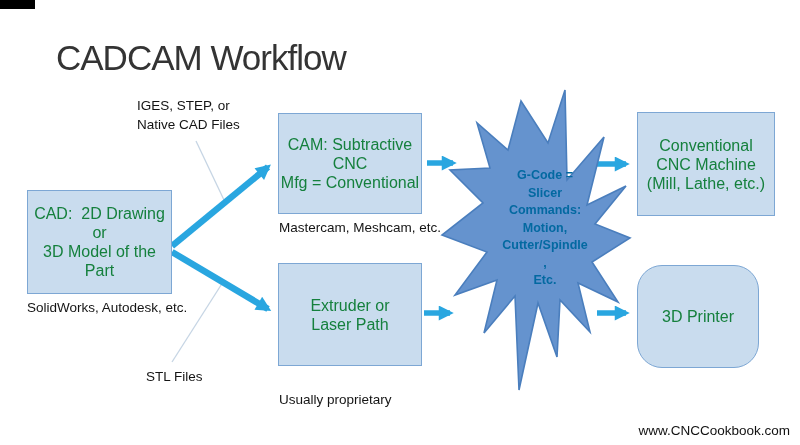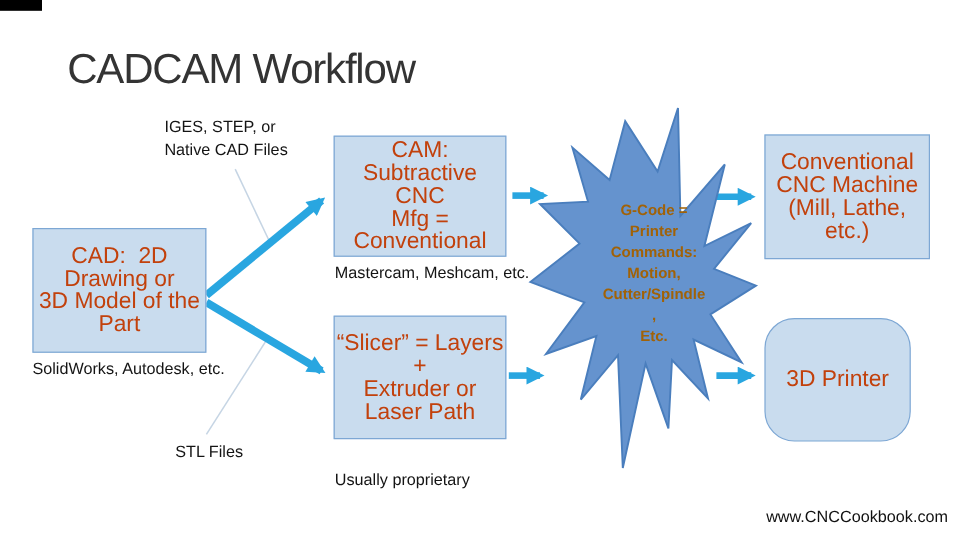--- a/index.html
+++ b/index.html
@@ -11,28 +11,28 @@
   .title{
     position:absolute;left:56px;top:38px;font-size:35px;letter-spacing:-1px;
     color:#343434;font-weight:400;white-space:nowrap;
   }
   .diagram-svg{position:absolute;left:0;top:0;z-index:1;}
   .box{
     position:absolute;z-index:2;background:#c9dcee;border:1.6px solid #7da7d4;
     display:flex;align-items:center;justify-content:center;text-align:center;
     box-sizing:border-box;
   }
-  .box-lines{font-size:19px;line-height:19px;color:#c2410c;}
+  .box-lines{font-size:16px;line-height:19px;color:#15803d;}
   .flabel{
     position:absolute;z-index:2;font-size:13.5px;line-height:18.5px;color:#141414;
     white-space:nowrap;
   }
   .burst-text{
     position:absolute;z-index:2;left:487px;top:167px;width:116px;text-align:center;
-    font-size:12.5px;font-weight:bold;line-height:17.5px;color:#a16207;
+    font-size:12.5px;font-weight:bold;line-height:17.5px;color:#0369a1;
   }
   .site{
     position:absolute;z-index:2;right:10px;top:423px;font-size:13.5px;color:#111;
   }
 </style>
 </head>
 <body>
 
 <div class="canvas">
 
@@ -87,30 +87,29 @@
     <div class="box-lines">
       <div>CAM: Subtractive</div>
       <div>CNC</div>
       <div>Mfg = Conventional</div>
     </div>
   </div>
   <div class="flabel" style="left:279px;top:219px;">Mastercam, Meshcam, etc.</div>
 
   <div class="box" style="left:278px;top:263px;width:144px;height:103px;">
     <div class="box-lines">
-      <div>“Slicer” = Layers +</div>
       <div>Extruder or</div>
       <div>Laser Path</div>
     </div>
   </div>
   <div class="flabel" style="left:279px;top:373px;margin-top:18px;">Usually proprietary</div>
 
   <div class="burst-text">
     <div>G-Code =</div>
-    <div>Printer</div>
+    <div>Slicer</div>
     <div>Commands:</div>
     <div>Motion,</div>
     <div>Cutter/Spindle</div>
     <div>,</div>
     <div>Etc.</div>
   </div>
 
   <div class="box" style="left:637px;top:112px;width:138px;height:104px;">
     <div class="box-lines">
       <div>Conventional</div>

